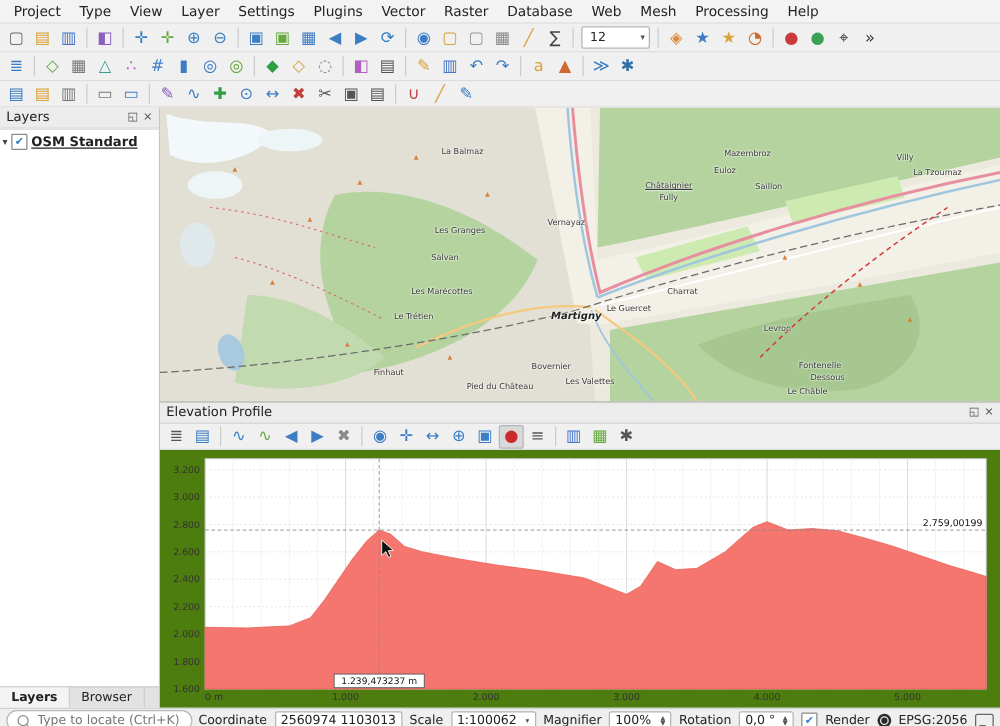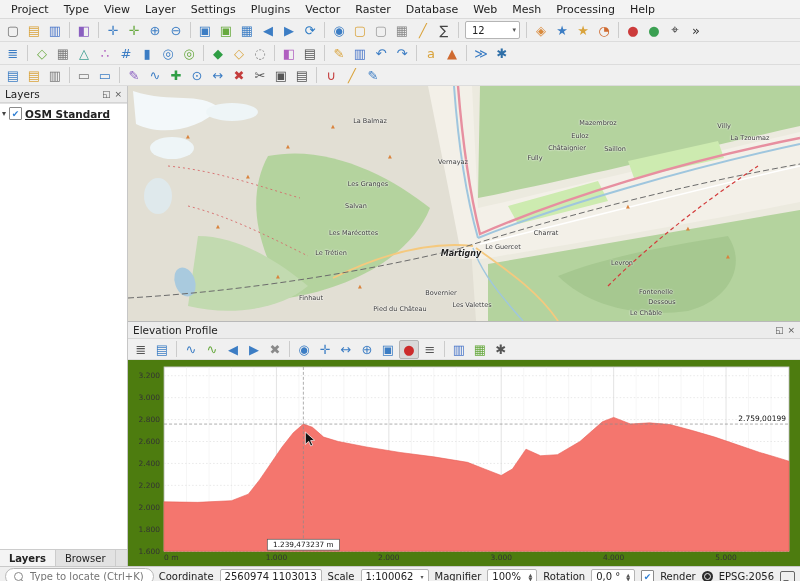--- a/index.html
+++ b/index.html
@@ -215,25 +215,25 @@
         <path d="M330,163 C440,128 560,98 672,78" stroke="#6b6b6b" stroke-width="1" stroke-dasharray="6,3" fill="none"></path>
         <path d="M480,200 C520,160 570,120 630,80" stroke="#d33b3b" stroke-width="1.2" stroke-dasharray="4,3" fill="none"></path>
         <path d="M60,120 C100,130 140,150 180,170" stroke="#d66a6a" stroke-width="0.9" stroke-dasharray="2,3" fill="none"></path>
         <path d="M40,80 C90,85 130,100 172,112" stroke="#d66a6a" stroke-width="0.9" stroke-dasharray="2,3" fill="none"></path>
       </svg>
       <div id="map-labels">
           <span class="map-label" style="left: 242px; top: 35px;">La Balmaz</span>
           <span class="map-label" style="left: 470px; top: 37px;">Mazembroz</span>
           <span class="map-label" style="left: 596px; top: 40px;">Villy</span>
           <span class="map-label" style="left: 452px; top: 50px;">Euloz</span>
-          <span class="map-label" style="left: 439px; top: 62px;">Châtaignier</span>
+          <span class="map-label" style="left: 407px; top: 62px; text-decoration: underline;">Châtaignier</span>
           <span class="map-label" style="left: 407px; top: 72px;">Fully</span>
           <span class="map-label" style="left: 487px; top: 63px;">Saillon</span>
           <span class="map-label" style="left: 622px; top: 52px;">La Tzoumaz</span>
-          <span class="map-label" style="left: 325px; top: 76px;">Vernayaz</span>
+          <span class="map-label" style="left: 325px; top: 92px;">Vernayaz</span>
           <span class="map-label" style="left: 240px; top: 98px;">Les Granges</span>
           <span class="map-label" style="left: 228px; top: 120px;">Salvan</span>
           <span class="map-label" style="left: 216px; top: 147px; padding-left: 19px;">Les Marécottes</span>
           <span class="map-label" style="left: 203px; top: 167px;">Le Trétien</span>
           <span class="map-label" style="left: 183px; top: 212px;">Finhaut</span>
           <span class="map-label bold" style="left: 333px; top: 167px; font-style: italic;">Martigny</span>
           <span class="map-label" style="left: 375px; top: 161px;">Le Guercet</span>
           <span class="map-label" style="left: 418px; top: 147px;">Charrat</span>
           <span class="map-label" style="left: 313px; top: 207px;">Bovernier</span>
           <span class="map-label" style="left: 344px; top: 219px;">Les Valettes</span>

